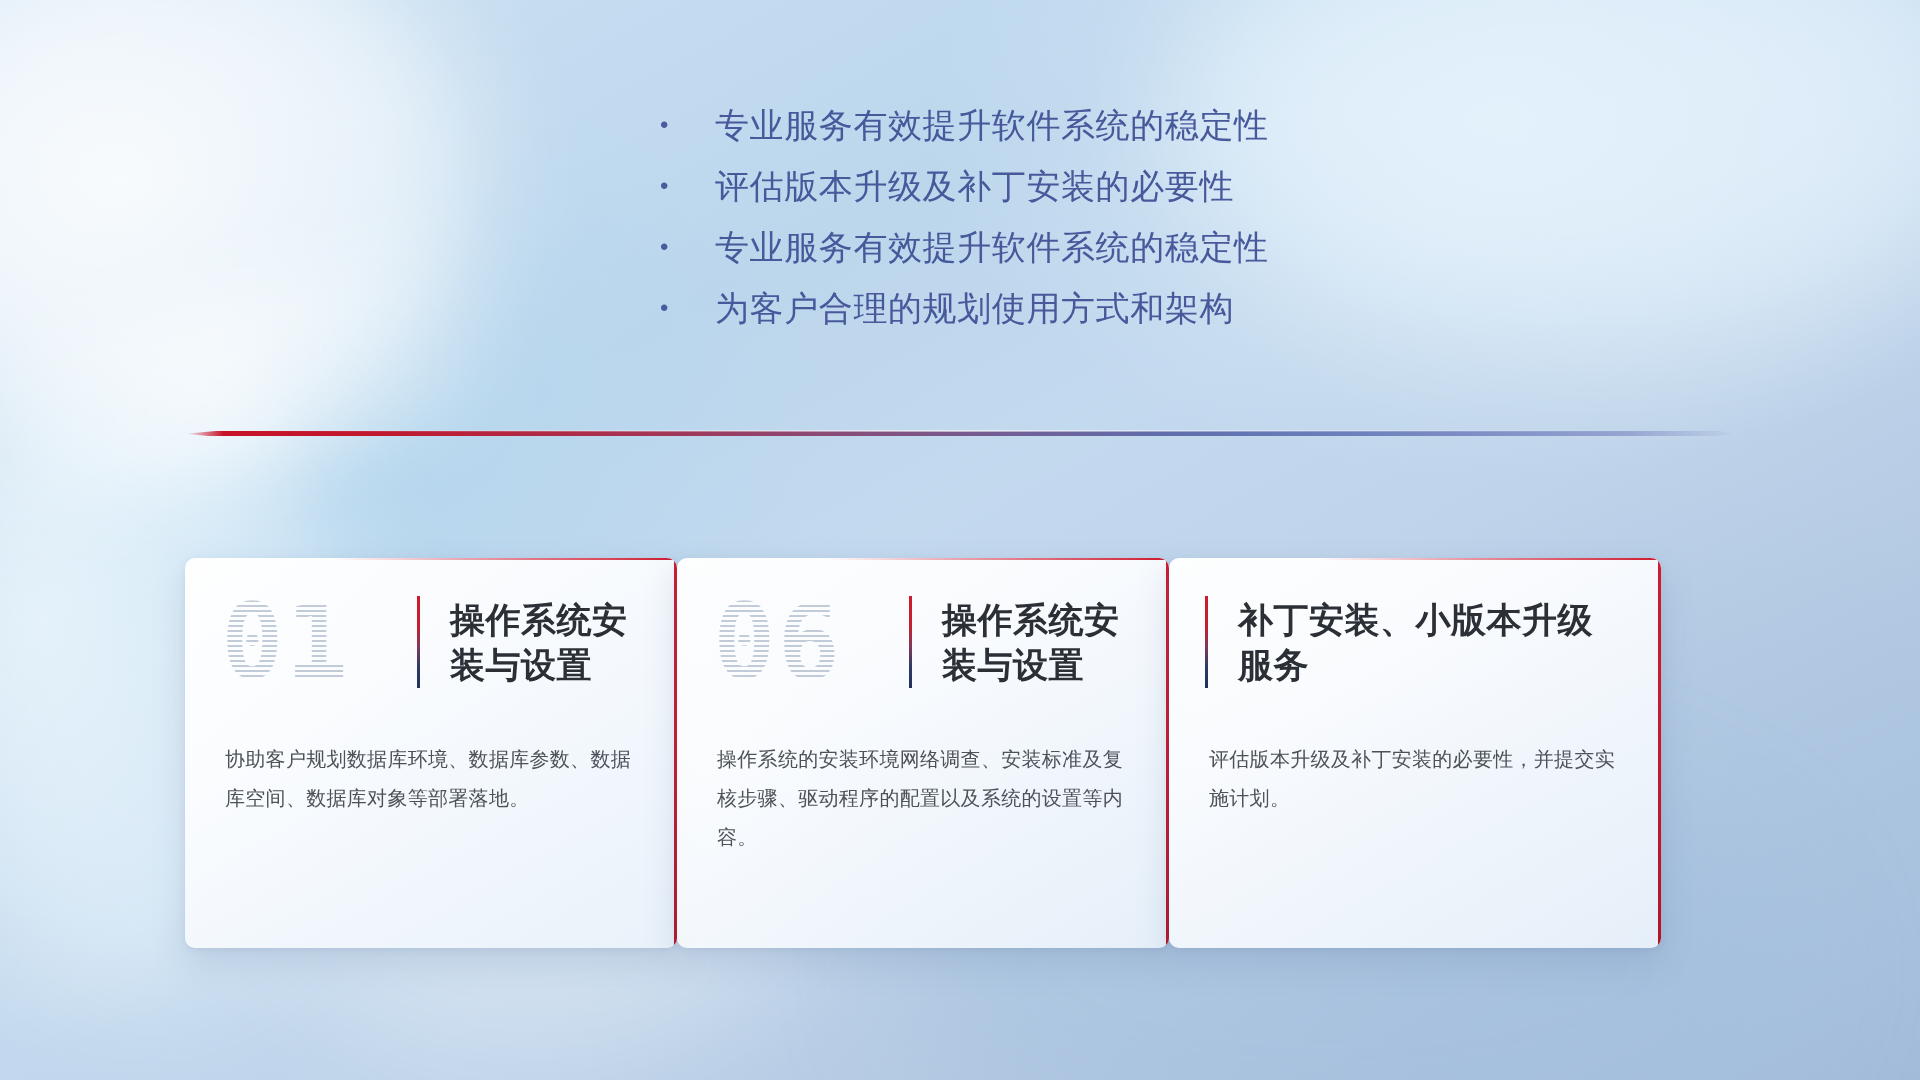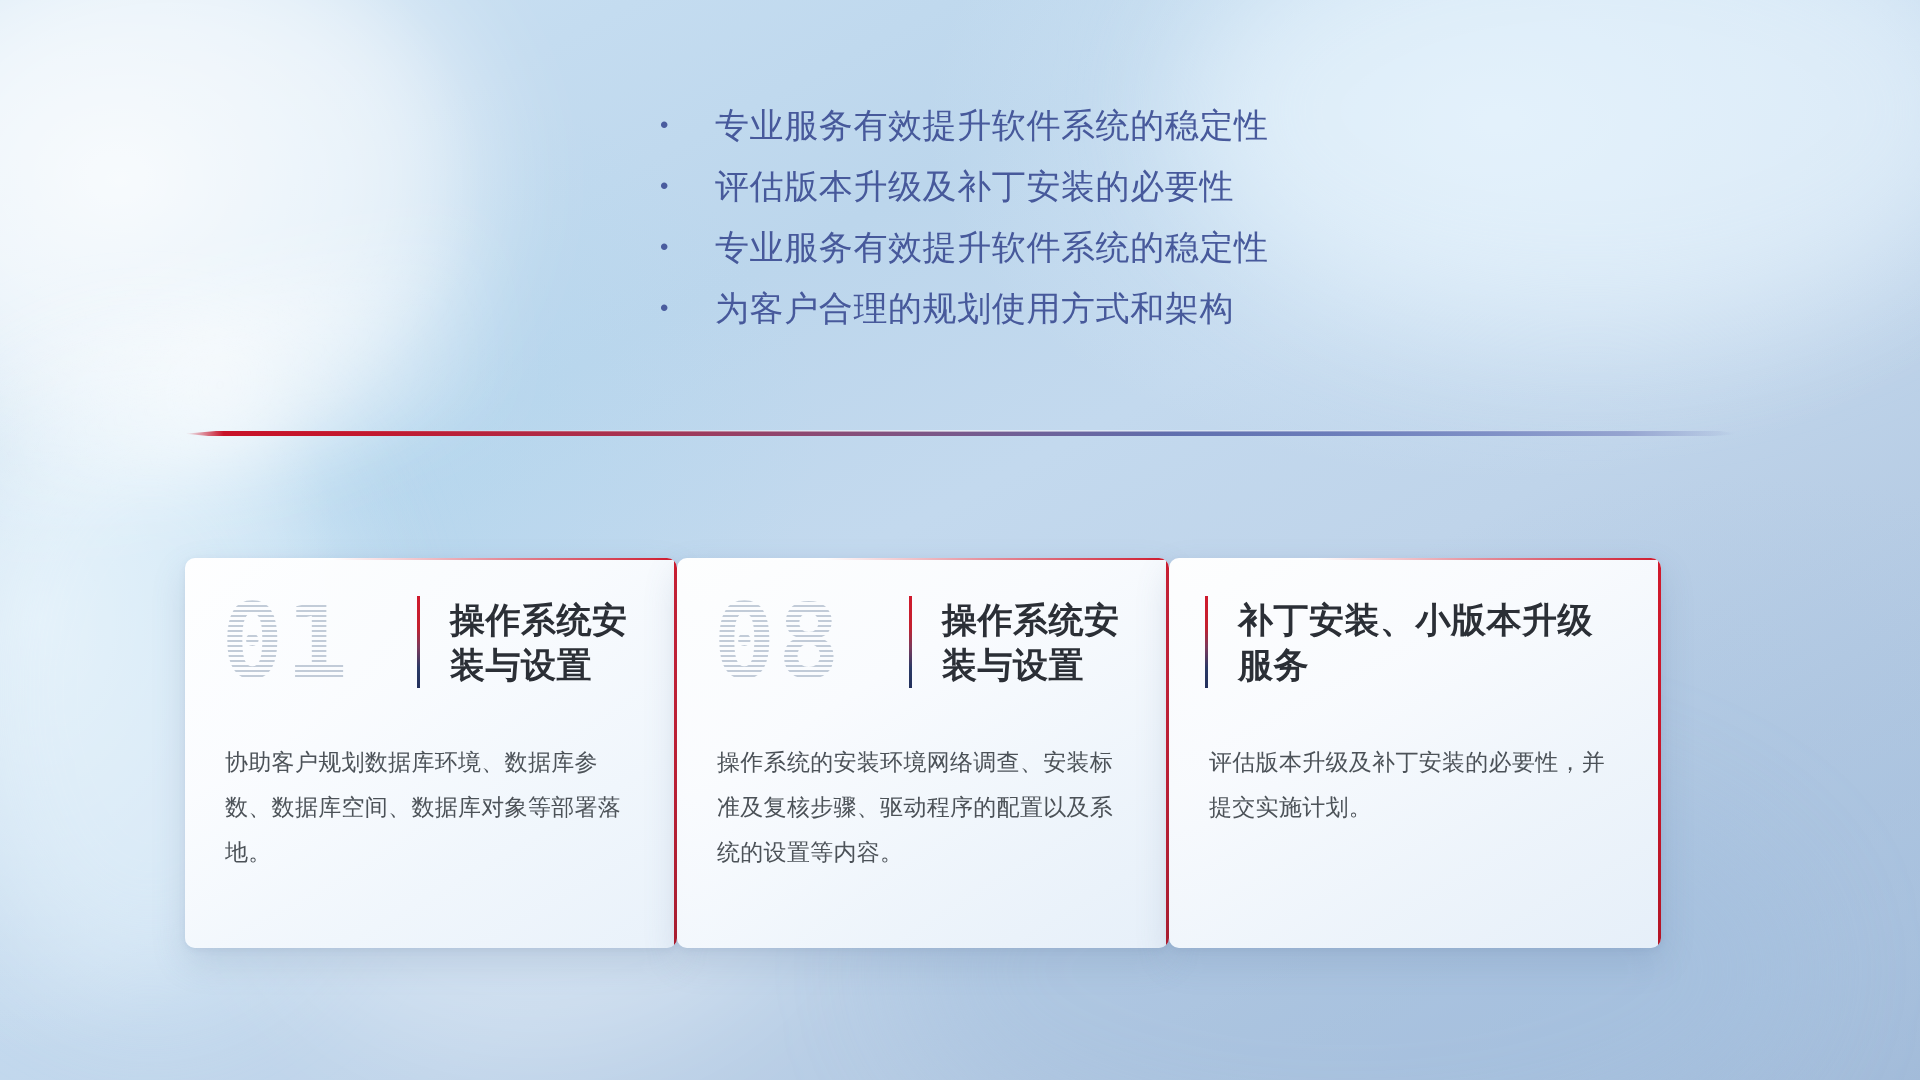--- a/index.html
+++ b/index.html
@@ -143,21 +143,21 @@
   }
 
   .card-title{
     font-size:35px; font-weight:700; line-height:1.30;
     color:#2b2f36; letter-spacing:.5px;
     flex:1 1 auto;
   }
 
   .card-body{
     padding:14px 40px 0 40px;
-    font-size:23px; line-height:1.95;
+    font-size:20px; line-height:1.95;
     color:#4c5258; letter-spacing:.3px;
   }
 </style>
 </head>
 <body>
 
 <div id="slide">
 
   <div class="glow g1"></div>
   <div class="glow g2"></div>
@@ -200,21 +200,21 @@
         <div class="vbar"></div>
         <div class="card-title">操作系统安装与设置</div>
       </div>
       <div class="card-body">协助客户规划数据库环境、数据库参数、数据库空间、数据库对象等部署落地。</div>
     </div>
 
     <div class="card">
       <div class="topline"></div>
       <div class="edge"></div>
       <div class="card-head">
-        <div class="num"><span>08</span></div>
+        <div class="num"><span>06</span></div>
         <div class="vbar"></div>
         <div class="card-title">操作系统安装与设置</div>
       </div>
       <div class="card-body">操作系统的安装环境网络调查、安装标准及复核步骤、驱动程序的配置以及系统的设置等内容。</div>
     </div>
 
     <div class="card">
       <div class="topline"></div>
       <div class="edge"></div>
       <div class="card-head">

